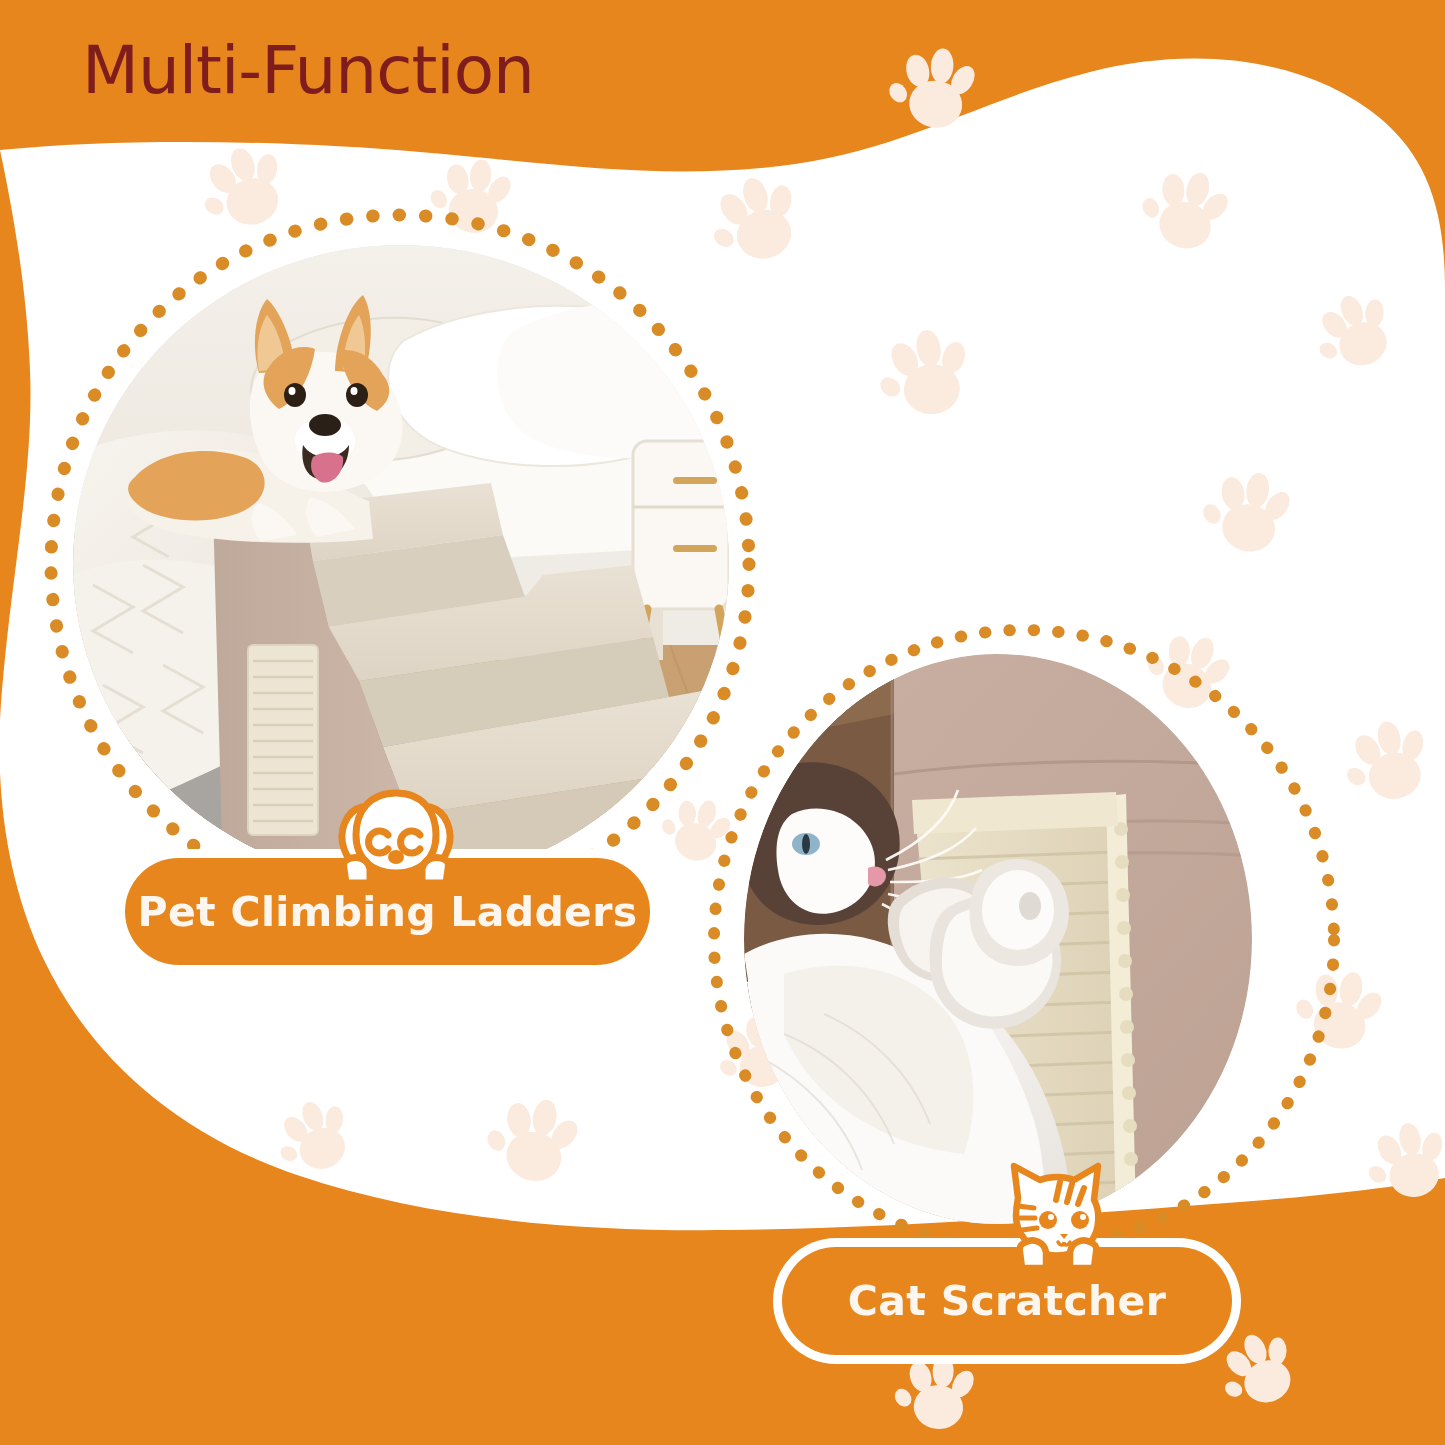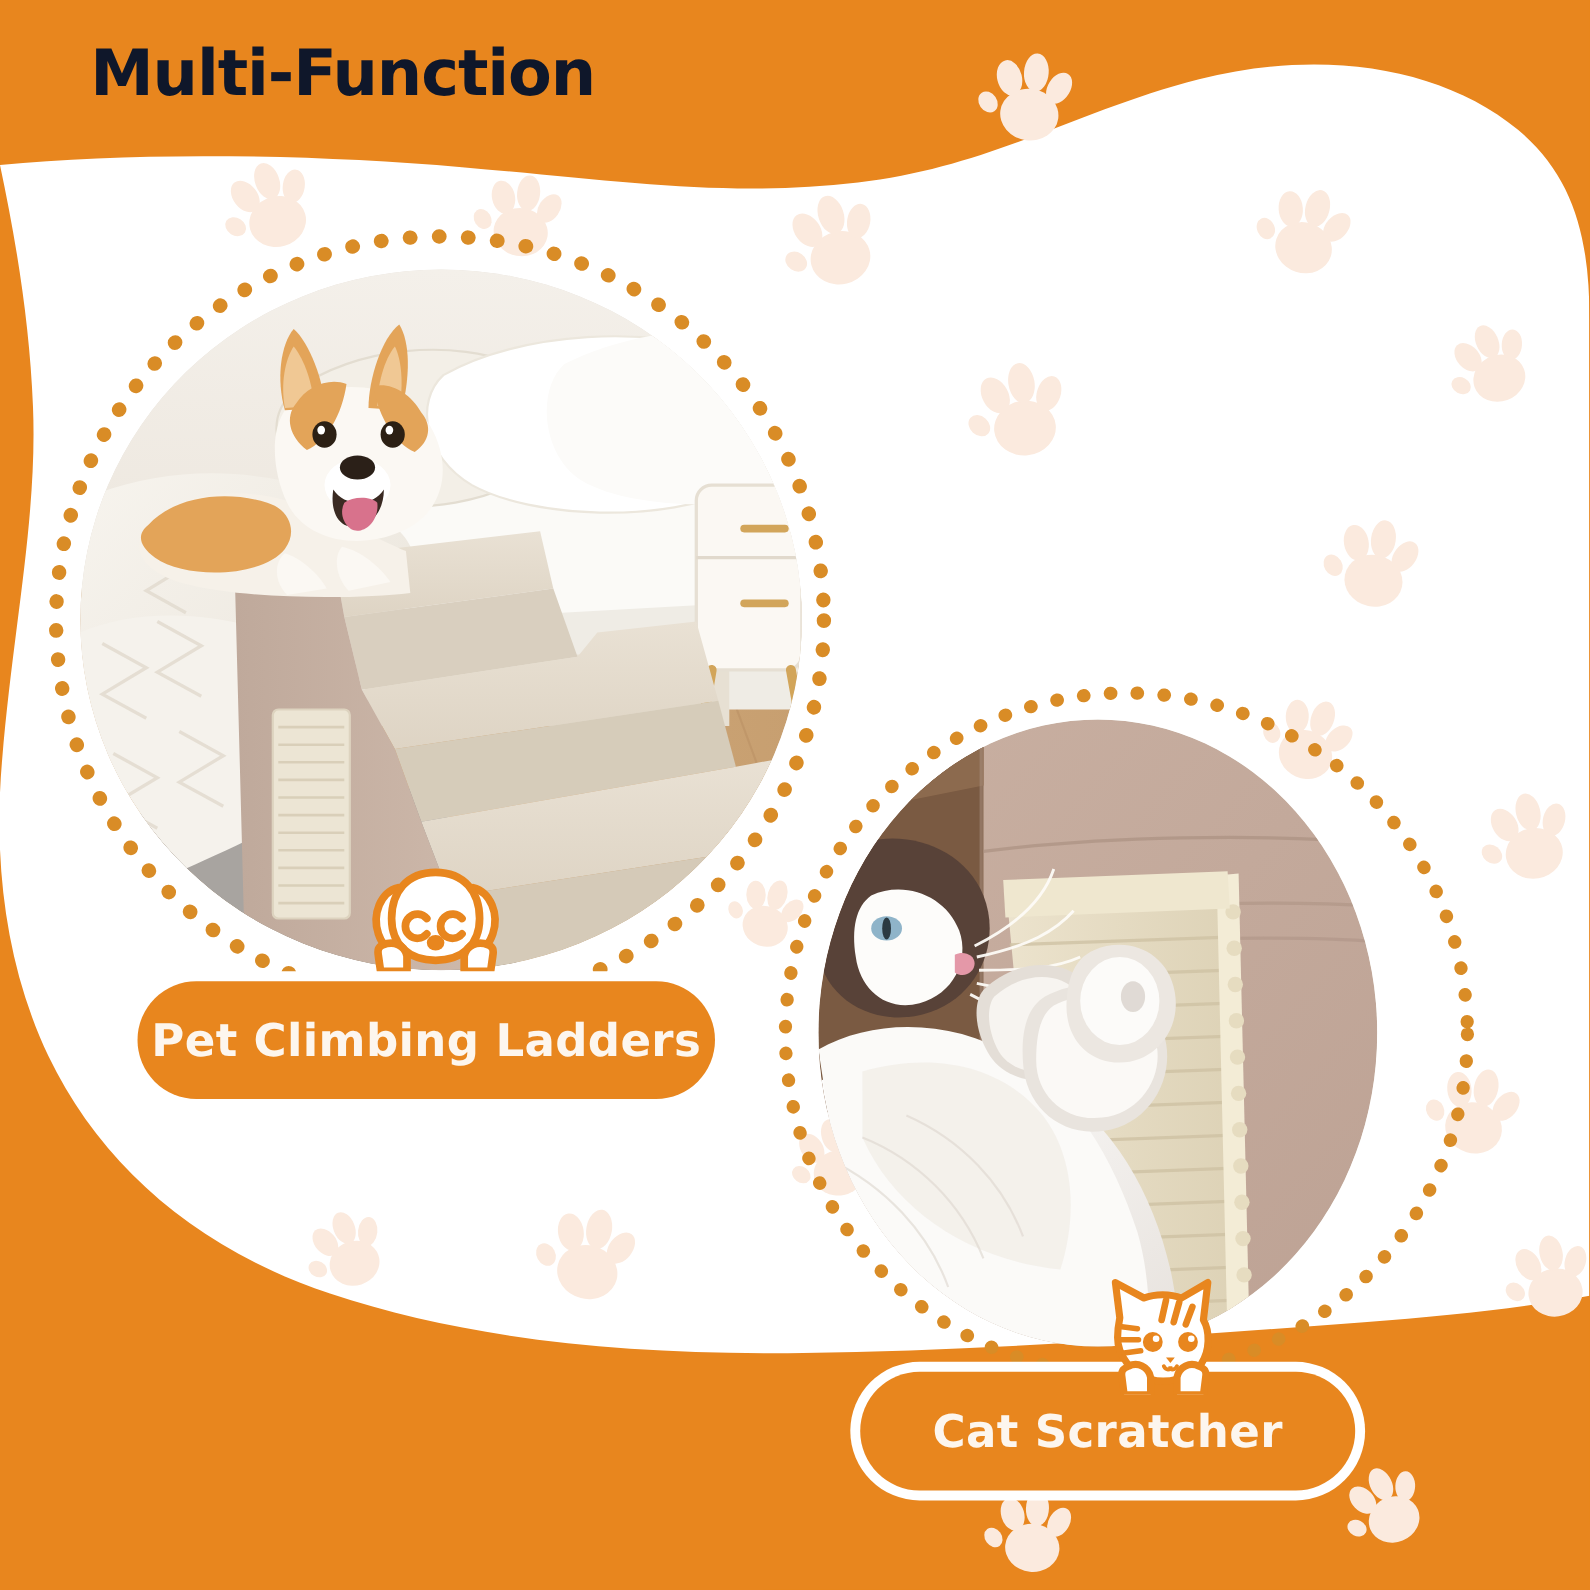--- a/index.html
+++ b/index.html
@@ -10,24 +10,24 @@
     overflow:hidden;
   }
   .stage{position:relative;width:1445px;height:1445px;overflow:hidden;background:#e8861e;}
   .layer{position:absolute;left:0;top:0;width:1445px;height:1445px;}
   svg.layer{display:block;}
 
   
   .title{
     position:absolute;left:82px;top:32px;
     font-family:"DejaVu Sans", sans-serif;
-    font-weight:bold;
-    font-size:58px;
+    font-weight:normal;
+    font-size:66px;
     letter-spacing:-1px;
-    color:#0f172a;
+    color:#7f1d1d;
     white-space:nowrap;
     z-index:40;
   }
 
   
   .photo-wrap{position:absolute;z-index:20;}
   .photo-circle{
     position:absolute;border-radius:50%;overflow:hidden;
     background:#e9e4dd;
   }
@@ -42,21 +42,21 @@
     box-shadow:0 0 0 9px #ffffff;
   }
   .badge-label{
     font-family:"DejaVu Sans", sans-serif;
     font-weight:bold;
     color:#fdf6ee;
     white-space:nowrap;
   }
   .badge-icon{position:absolute;z-index:36;}
 
-  #badge-dog{left:125px;top:892px;width:525px;height:107px;}
+  #badge-dog{left:125px;top:858px;width:525px;height:107px;}
   #badge-dog .badge-label{font-size:41px;letter-spacing:0.3px;}
   #icon-dog{left:332px;top:787px;width:128px;height:96px;}
 
   #badge-cat{left:782px;top:1247px;width:450px;height:108px;}
   #badge-cat .badge-label{font-size:41px;letter-spacing:0.3px;}
   #icon-cat{left:1000px;top:1158px;width:112px;height:110px;}
 </style>
 </head>
 <body>
 

